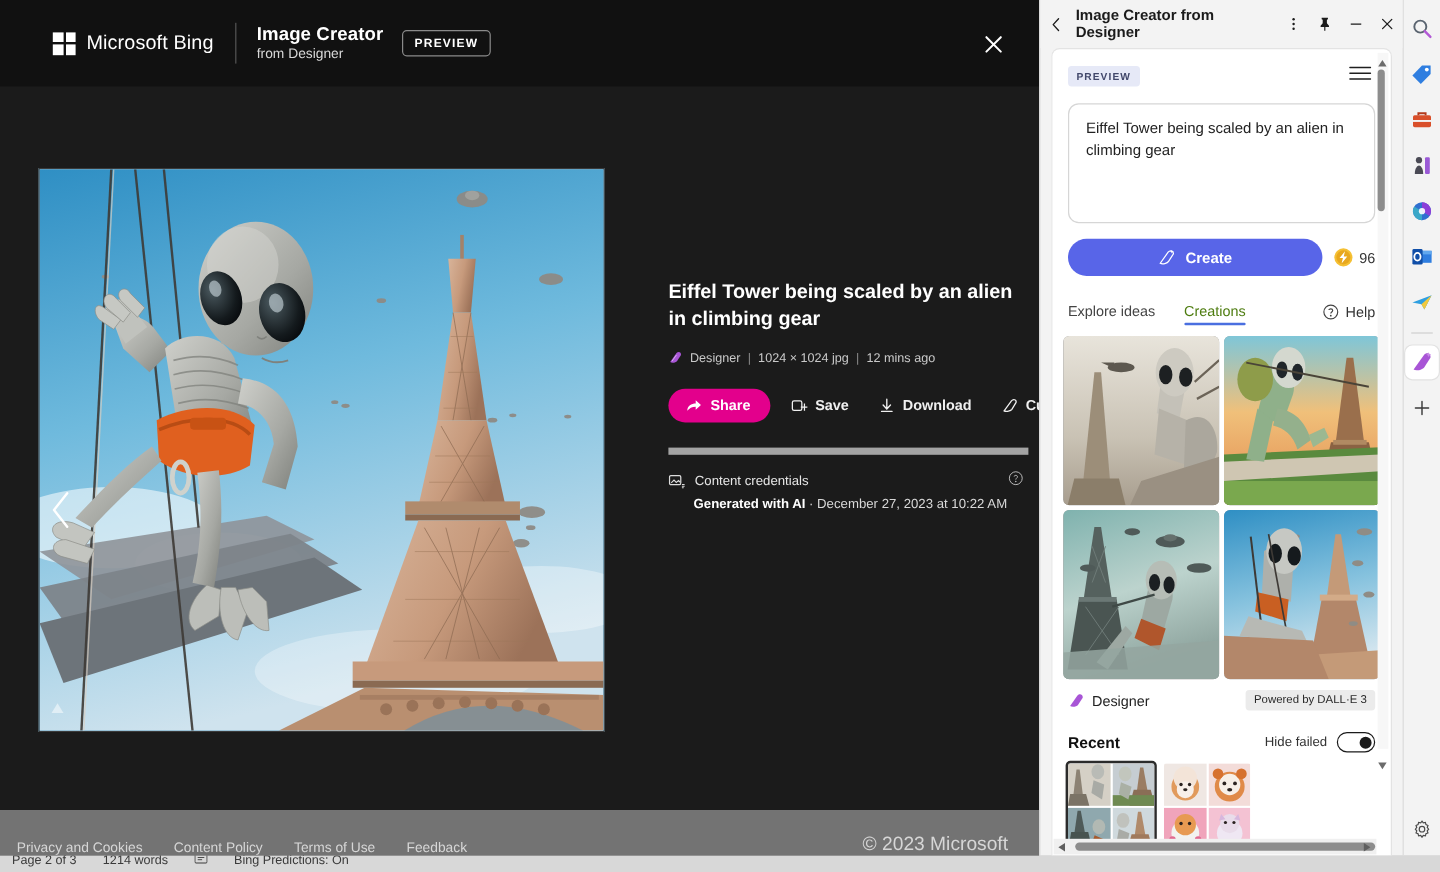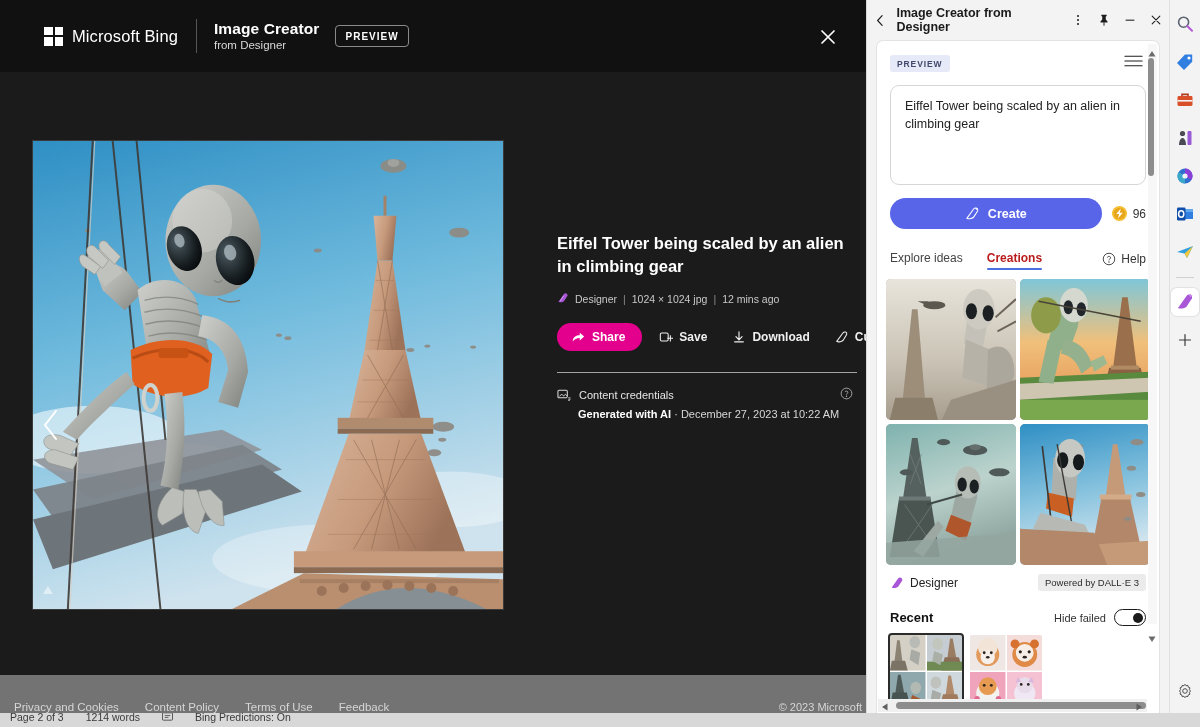--- a/index.html
+++ b/index.html
@@ -98,21 +98,21 @@
     border-radius: 16px; padding: 7px 17px 7px 14px;
     font-size: 12px; font-weight: 600; cursor: pointer;
   }
   .btn-plain {
     display: flex; align-items: center; gap: 6px;
     color: #f0f0f0; font-size: 12px; font-weight: 600;
     padding: 7px 8px; cursor: pointer;
   }
 
   .cc-block {
-    margin-top: 21px; border-top: 1px solid #a3a3a3;
+    margin-top: 21px; border-top: 6px solid #a3a3a3;
     padding-top: 15px; width: 300px; position: relative;
   }
   .cc-top { display: flex; align-items: center; gap: 7px; }
   .cc-label { color: #e6e6e6; font-size: 11px; }
   .cc-sub { margin-top: 5px; font-size: 11px; color: #d8d8d8; margin-left: 21px;}
   .cc-sub b { color: #ffffff; font-weight: 700; }
   .cc-help {
     position: absolute; right: 4px; top: 13px;
     width: 13px; height: 13px; cursor: pointer;
   }
@@ -120,21 +120,21 @@
   .bing-footer {
     position: absolute; left: 0; top: 675px; width: 866px; height: 38px;
     background: #737373;
     display: flex; align-items: flex-end;
   }
   .foot-links { display: flex; gap: 26px; margin-left: 14px; }
   .foot-links span {
     color: #d6d6d6; font-size: 11.5px; cursor: pointer;
   }
   .foot-copy {
-    position: absolute; right: 4px; color: #d6d6d6; font-size: 11px;
+    position: absolute; right: 26px; color: #d6d6d6; font-size: 16px;
   }
 
   
   .side-pane {
     position: absolute; left: 866px; top: 0;
     width: 303px; height: 713px;
     background: #f3f3f3;
     border-left: 1px solid #d8d8d8;
   }
   .pane-titlebar {
@@ -203,21 +203,21 @@
   .token-count { font-size: 12px; color: #333; }
 
   .tabs-row {
     display: flex; align-items: flex-end; margin: 15px 13px 0 13px;
     height: 26px;
   }
   .tab {
     font-size: 12px; color: #444; cursor: pointer; padding-bottom: 5px;
     margin-right: 24px; position: relative;
   }
-  .tab.active { font-weight: 700; color: #b91c1c; }
+  .tab.active { font-weight: 400; color: #4d7c0f; }
   .tab.active::after {
     content: ""; position: absolute; left: 0; right: 0; bottom: 0;
     height: 2.5px; background: #4a6fe0; border-radius: 2px;
   }
   .help-link {
     margin-left: auto; display: flex; align-items: center; gap: 5px;
     font-size: 12px; color: #333; cursor: pointer; padding-bottom: 4px;
   }
 
   .creations-grid {

